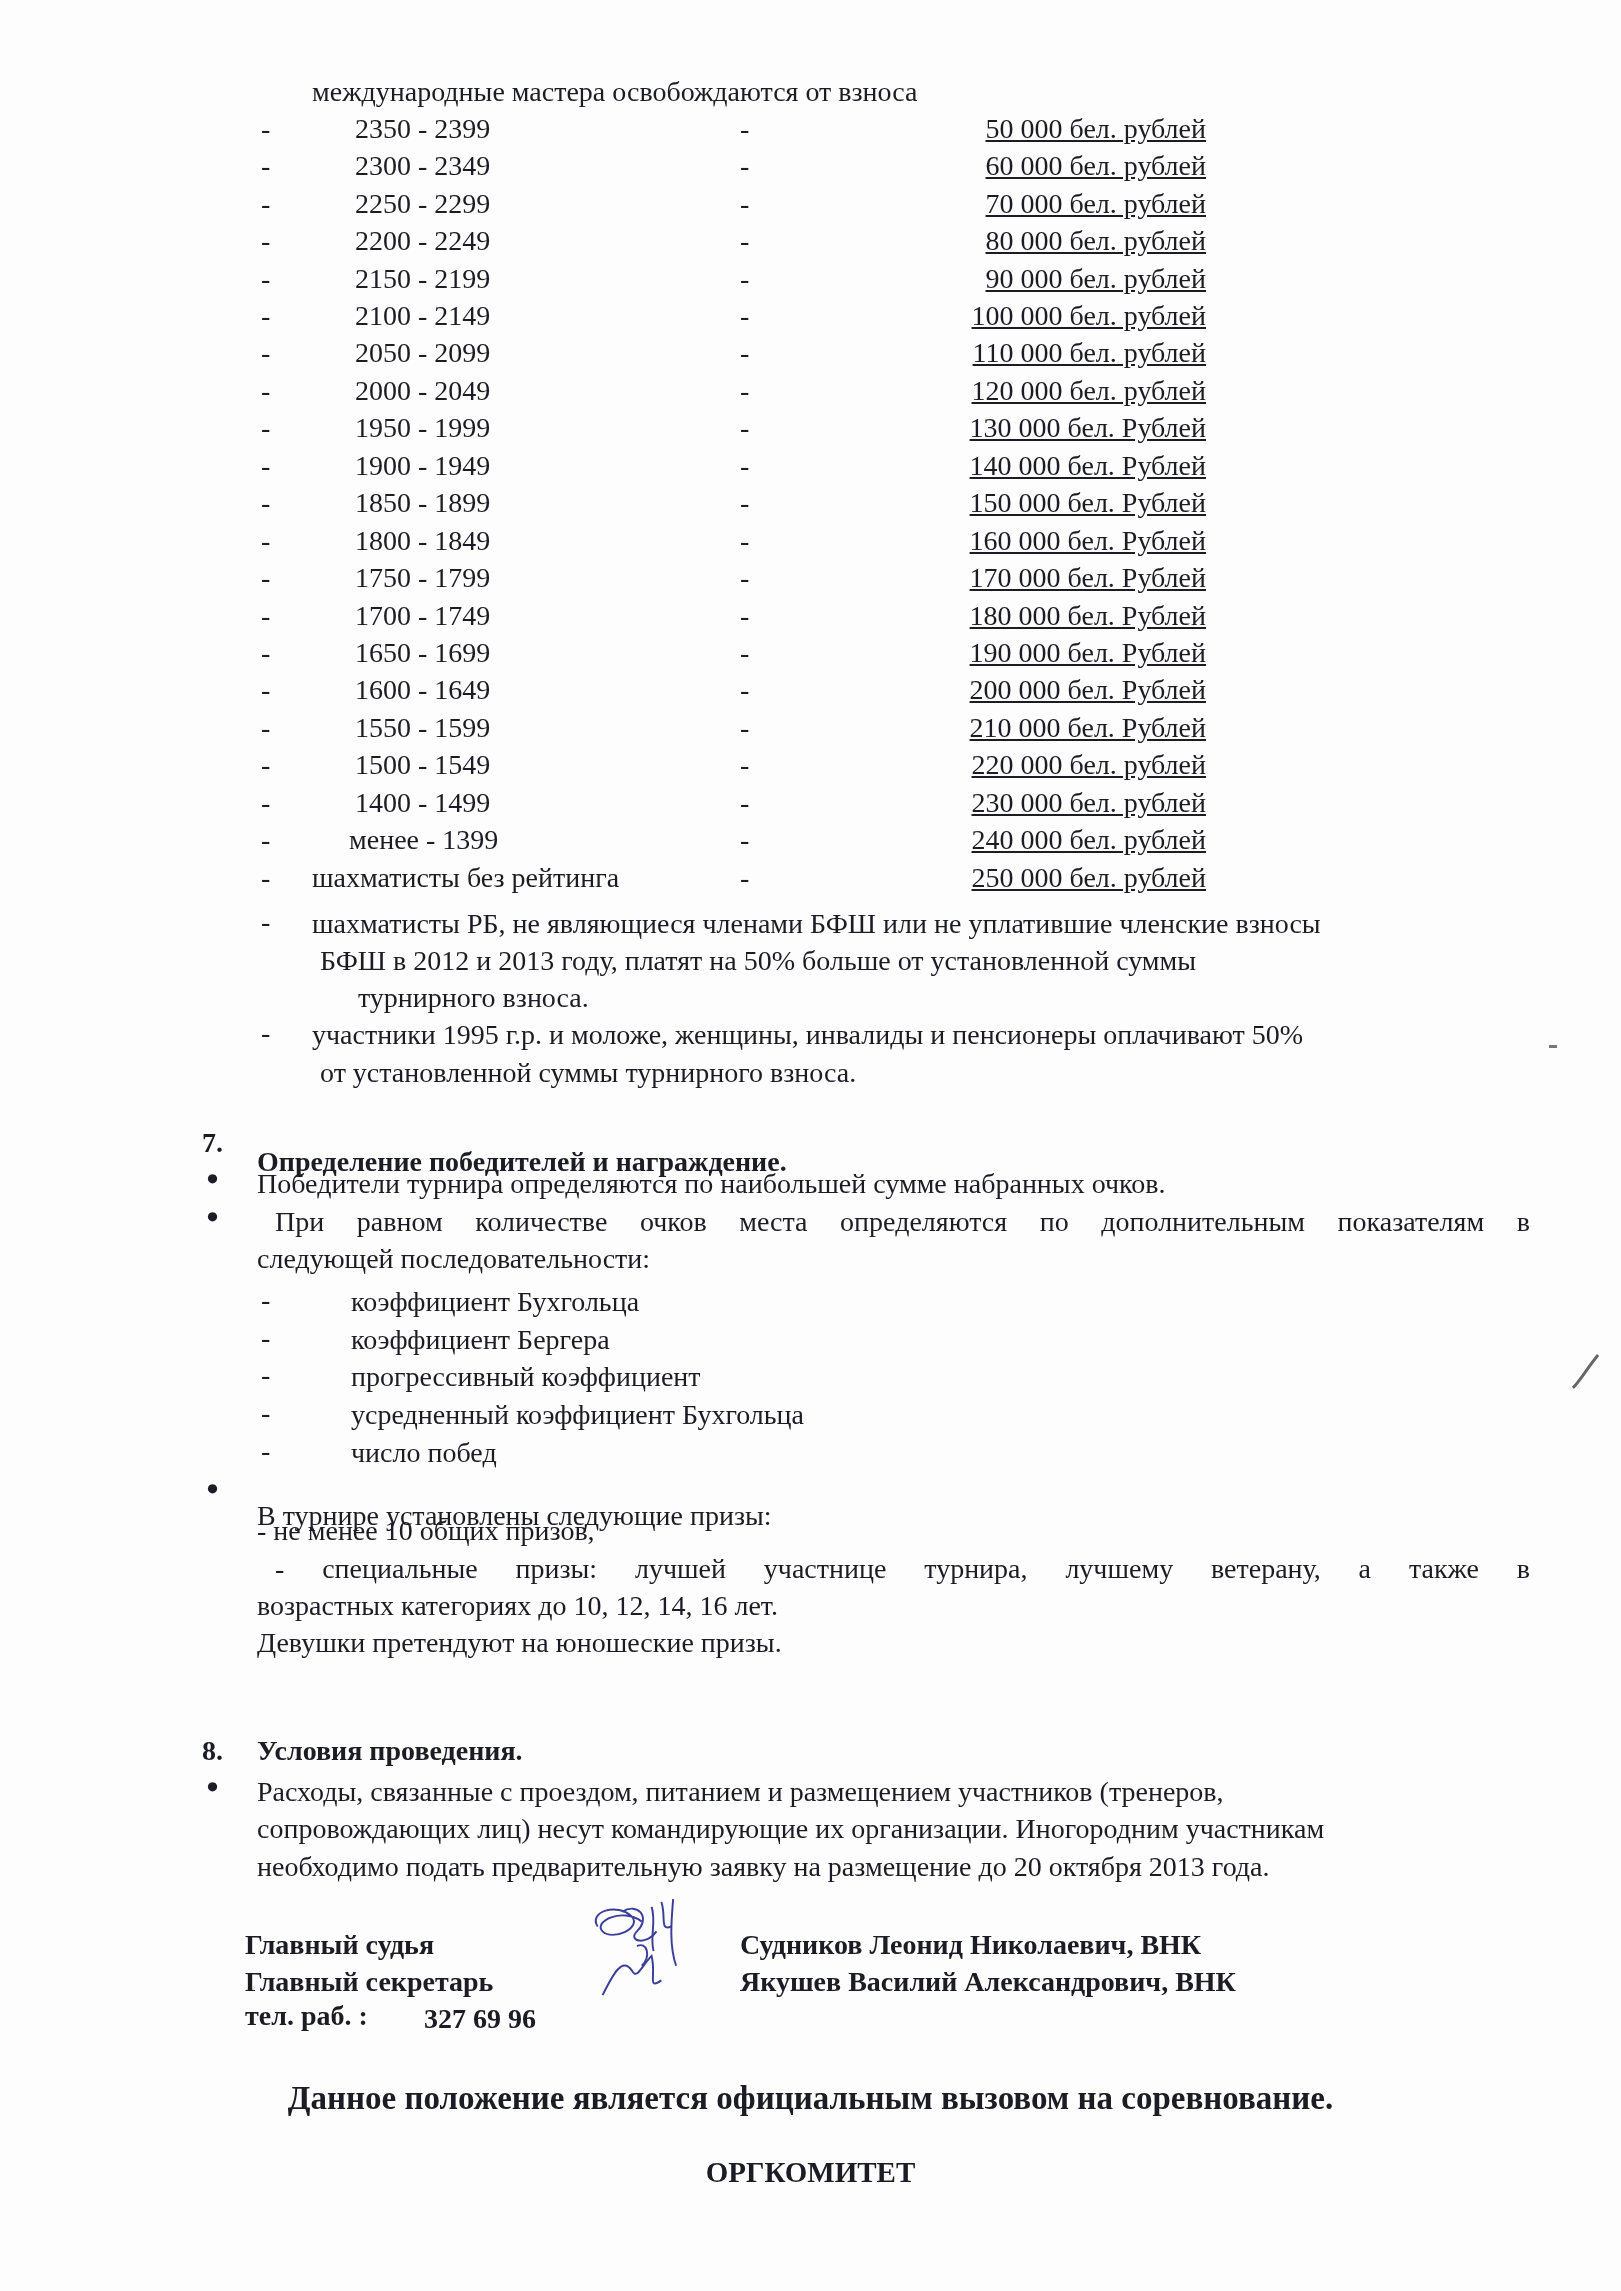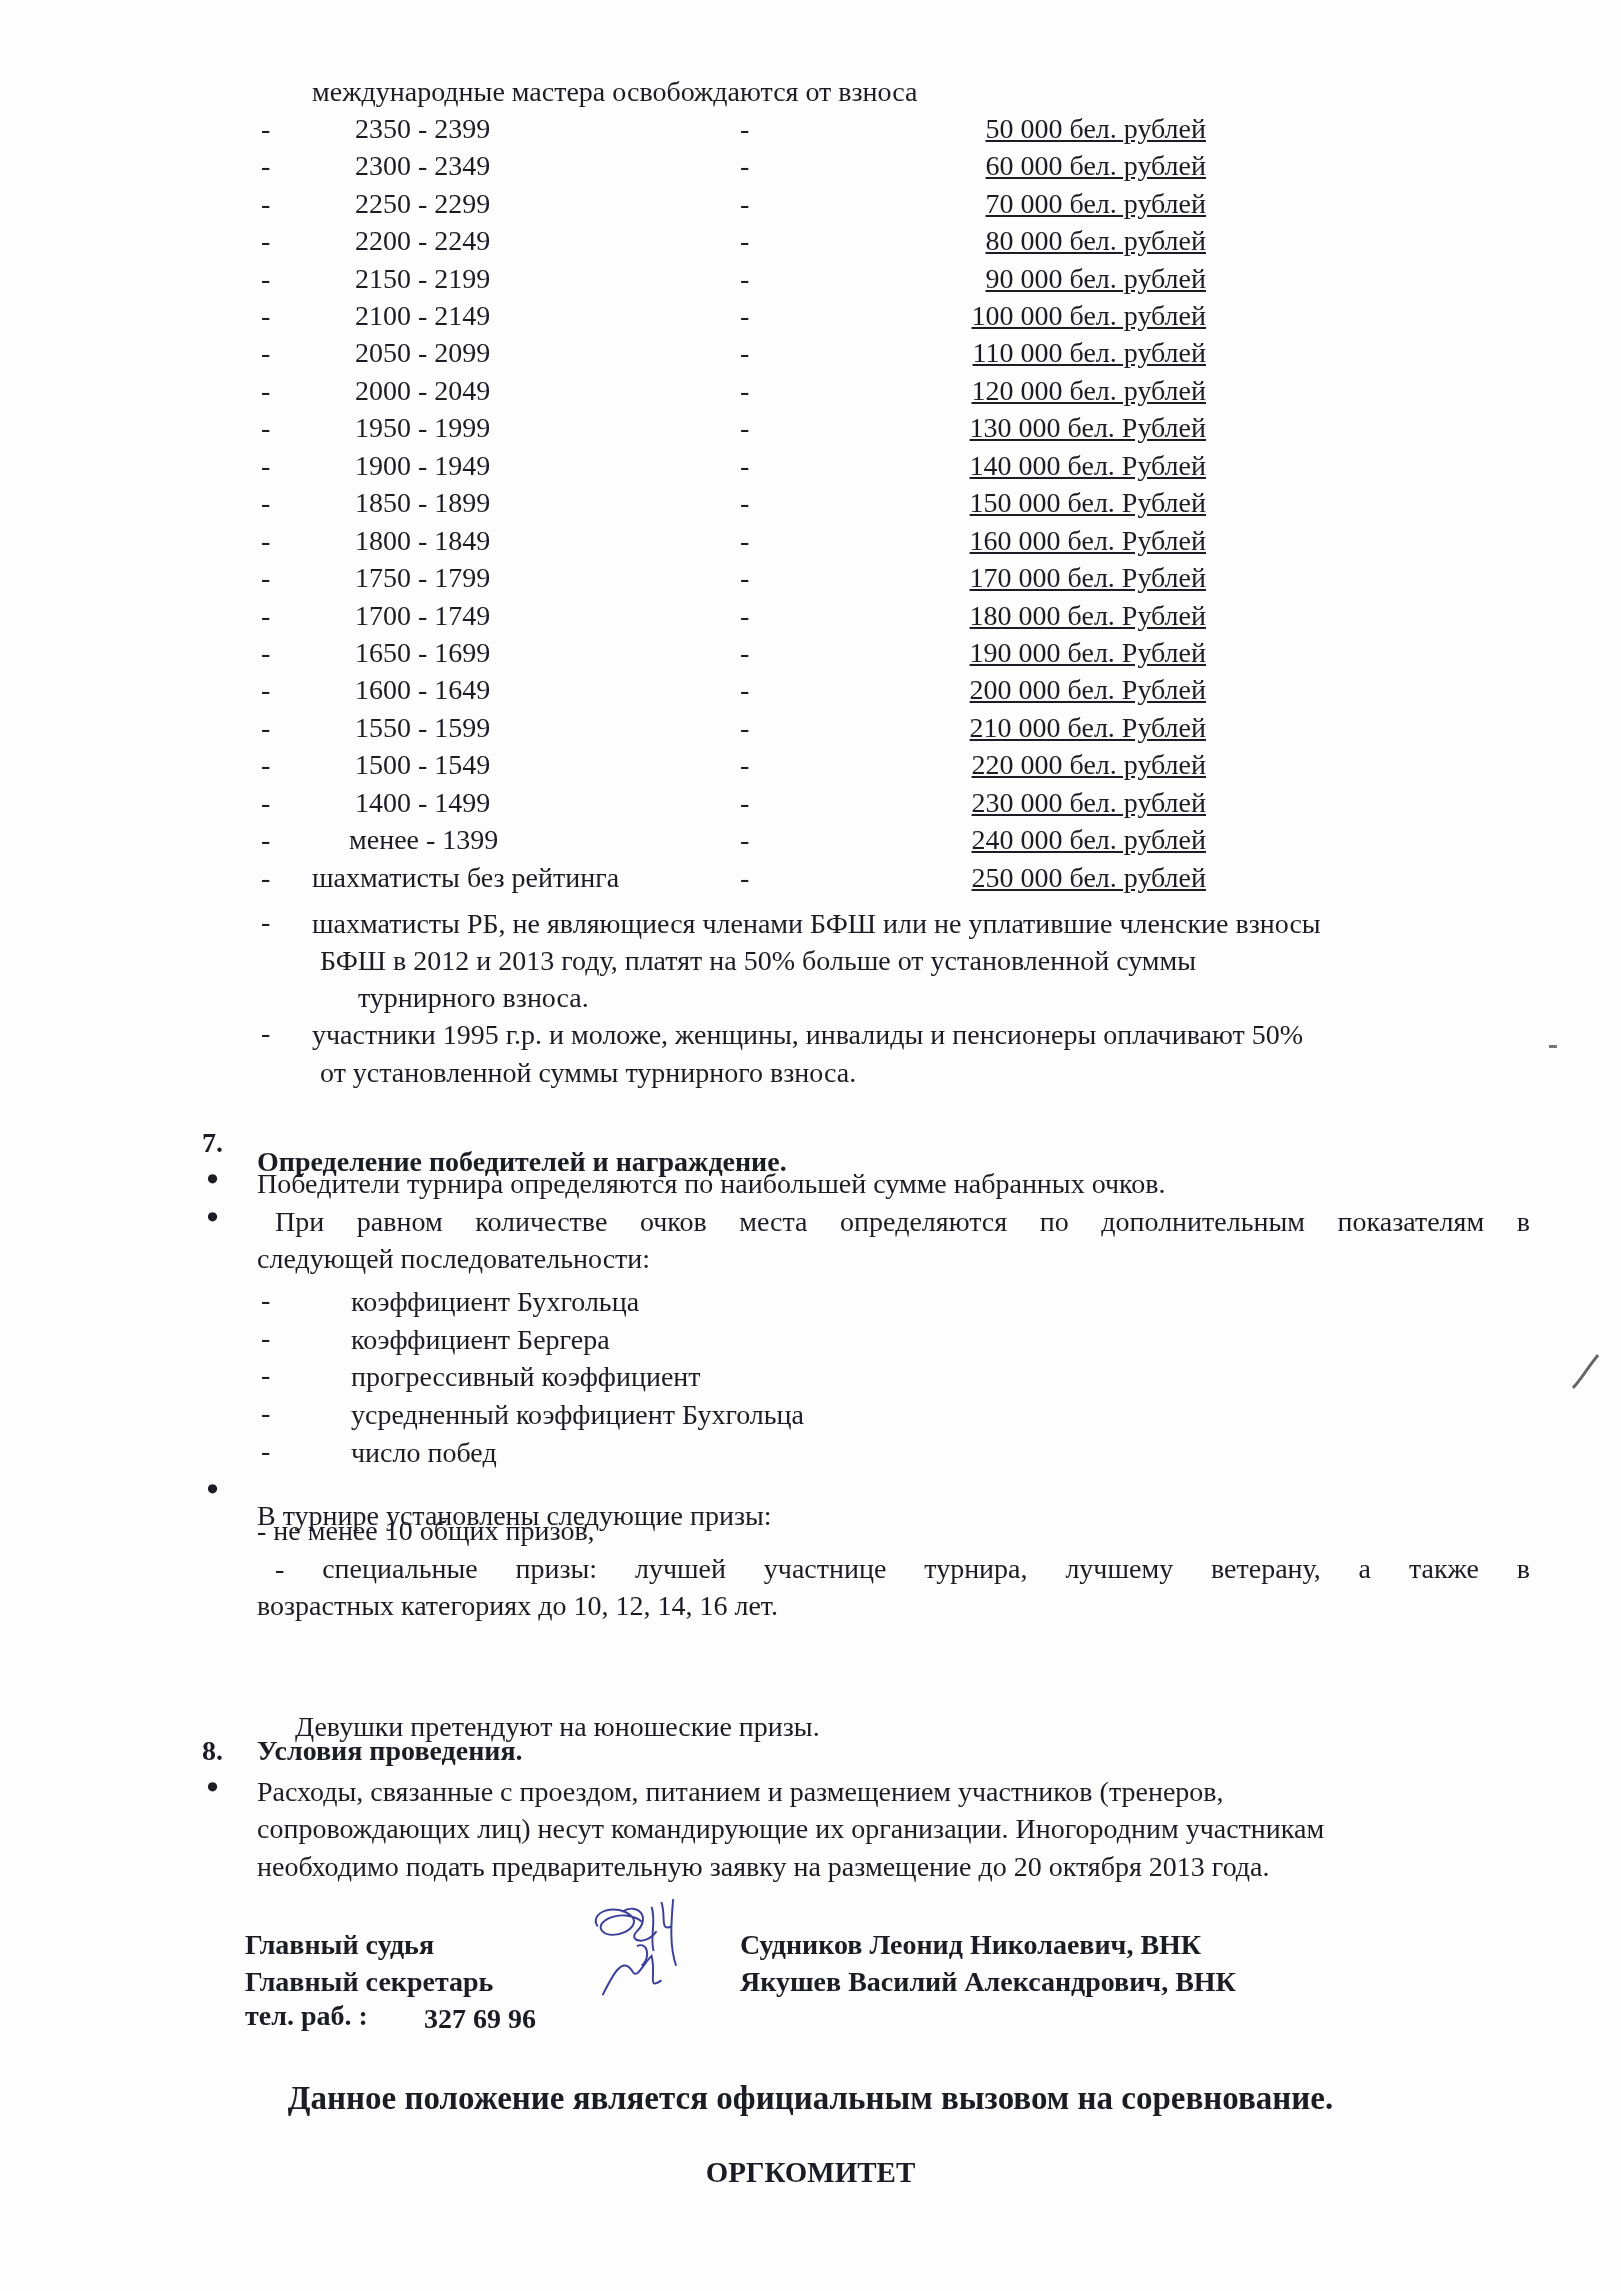--- a/index.html
+++ b/index.html
@@ -192,21 +192,21 @@
       <div class="para" style="left: 351px; top: 1397px;">усредненный коэффициент Бухгольца</div>
       <div class="dash-item" style="top: 1435px;">-</div>
       <div class="para" style="left: 351px; top: 1435px;">число побед</div>
     </div>
 
   <div class="bullet" style="top:1476px;">●</div>
   <div class="para" style="left:257px; top:1476px;margin-top:22px;">В турнире установлены следующие призы:</div>
   <div class="para" style="left:257px; top:1513px;">- не менее 10 общих призов,</div>
   <div class="para justify" style="left:257px; top:1551px; width:1255px;">- специальные призы:       лучшей  участнице  турнира,  лучшему  ветерану,  а  также  в</div>
   <div class="para" style="left:257px; top:1588px;">возрастных категориях  до 10, 12, 14, 16 лет.</div>
-  <div class="para" style="left:257px; top:1709px;margin-left:38px;">Девушки претендуют на юношеские призы.</div>
+  <div class="para" style="left:257px; top:1625px;">Девушки претендуют на юношеские призы.</div>
 
   <div class="heading" style="top:1735px;">8.</div>
   <div class="heading" style="left:257px; top:1735px;">Условия проведения.</div>
   <div class="bullet" style="top:1774px;">●</div>
   <div class="para" style="left:257px; top:1774px;">Расходы, связанные с проездом, питанием и размещением участников (тренеров,</div>
   <div class="para" style="left:257px; top:1811px;">сопровождающих лиц) несут командирующие их организации. Иногородним участникам</div>
   <div class="para" style="left:257px; top:1849px;">необходимо подать предварительную заявку на размещение до  20 октября 2013 года.</div>
 
   <div class="sig-label" style="top:1929px;">Главный судья</div>
   <div class="sig-name" style="top:1929px;">Судников Леонид Николаевич, ВНК</div>

